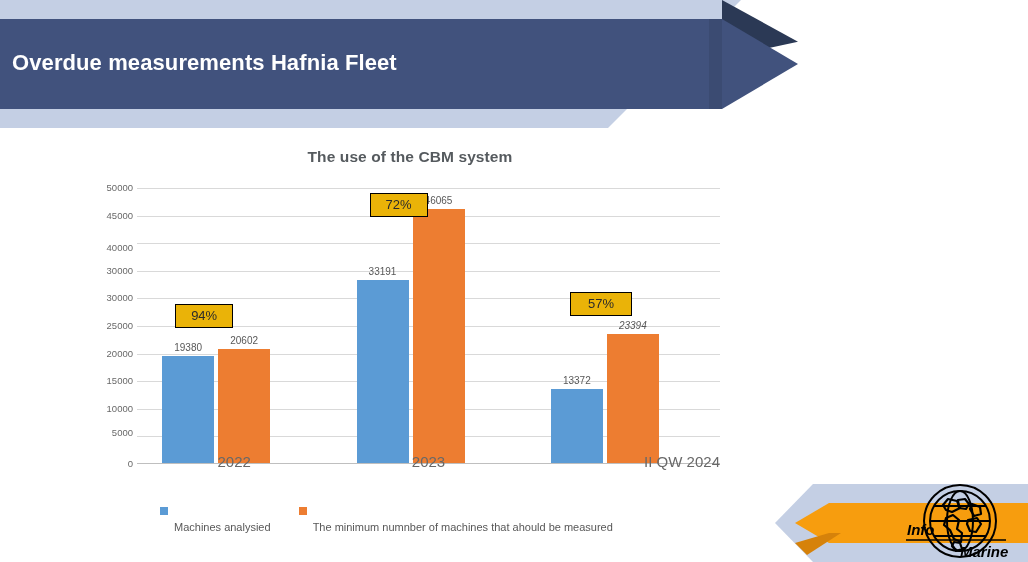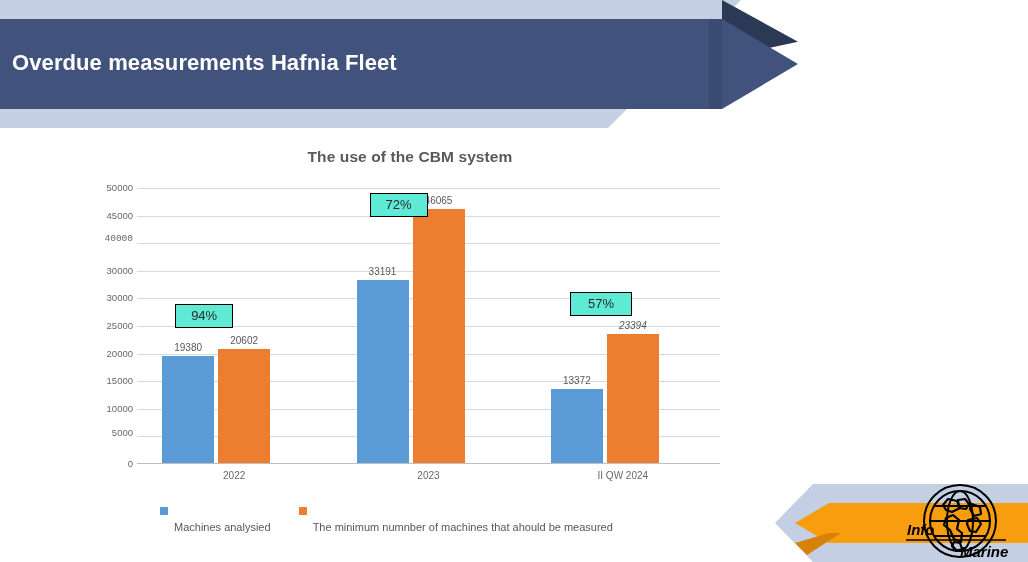--- a/index.html
+++ b/index.html
@@ -94,26 +94,26 @@
     position:absolute; bottom:1px;
   }
   .bar.blue{ background:#5b9bd5; }
   .bar.orange{ background:#ed7d31; }
   .bar-label{
     position:absolute; font-size:10px; color:#585858;
     white-space:nowrap; text-align:center;
   }
   .pct-badge{
     position:absolute; border:1.6px solid #000;
-    background:#5eead4; color:#2b2b2b;
+    background:#eab308; color:#2b2b2b;
     font-size:13px; padding:3px 0 4px 0;
     text-align:center; white-space:nowrap;
   }
   .xtick{
-    position:absolute; top:322px; font-size:10px; color:#686868;
+    position:absolute; top:305px; font-size:15px; color:#686868;
     text-align:center; white-space:nowrap;
   }
 
   
   #chart-legend{
     position:absolute; left:160px; top:503px; height:16px;
     display:flex; align-items:center;
   }
   .legend-item{ display:flex; align-items:center; margin-right:28px; }
   .legend-swatch{ width:8px; height:8px; margin-right:6px; flex:0 0 auto; }
@@ -155,21 +155,21 @@
   <div class="hdr-arrow"></div>
   <div class="hdr-light-bot"></div>
   <div id="page-title">Overdue measurements Hafnia Fleet</div>
 </div>
 
 <div id="chart-area">
   <div id="chart-title">The use of the CBM system</div>
   <div id="yaxis">
       <div class="ytick" style="top: 0px;">50000</div>
       <div class="ytick" style="top: 27.6px;">45000</div>
-      <div class="ytick" style="top: 51px; font-family: Liberation Mono, monospace;">40000</div>
+      <div class="ytick" style="top: 60px;">40000</div>
       <div class="ytick" style="top: 82.8px;">30000</div>
       <div class="ytick" style="top: 110.4px;">30000</div>
       <div class="ytick" style="top: 138px;">25000</div>
       <div class="ytick" style="top: 165.6px;">20000</div>
       <div class="ytick" style="top: 193.2px;">15000</div>
       <div class="ytick" style="top: 220.8px;">10000</div>
       <div class="ytick" style="top: 245px;">5000</div>
       <div class="ytick" style="top: 276px;">0</div>
     </div>
   <div id="plot">
@@ -195,21 +195,21 @@
       <div class="bar-label" style="left: 267.5px; width: 68px; top: 6.7212px;">46065</div>
       <div class="pct-badge" style="left: 232.5px; width: 58px; top: 5px;">72%</div>
       <div class="bar blue" style="left: 413.833px; width: 52px; height: 73.8134px;"></div>
       <div class="bar-label" style="left: 405.833px; width: 68px; top: 187.187px;">13372</div>
       <div class="bar orange" style="left: 469.833px; width: 52px; height: 129.135px;"></div>
       <div class="bar-label" style="left: 461.833px; width: 68px; top: 131.865px; font-style: italic;">23394</div>
       <div class="pct-badge" style="left: 433px; width: 62px; top: 104px;">57%</div>
     </div>
 <div class="xtick" style="left: 52px; width: 194.333px;">2022</div>
     <div class="xtick" style="left: 246.333px; width: 194.333px;">2023</div>
-    <div class="xtick" style="left: 440.667px; width: 194.333px;">II QW 2024</div>
+    <div class="xtick" style="left: 440.667px; width: 194.333px; text-align: right;">II QW 2024</div>
   </div>
 
 <div id="chart-legend">
     <div class="legend-item">
       <span class="legend-swatch blue"></span>
       <span class="legend-text">Machines analysied</span>
     </div>
     <div class="legend-item">
       <span class="legend-swatch orange"></span>
       <span class="legend-text">The minimum numnber of machines that ahould be measured</span>

